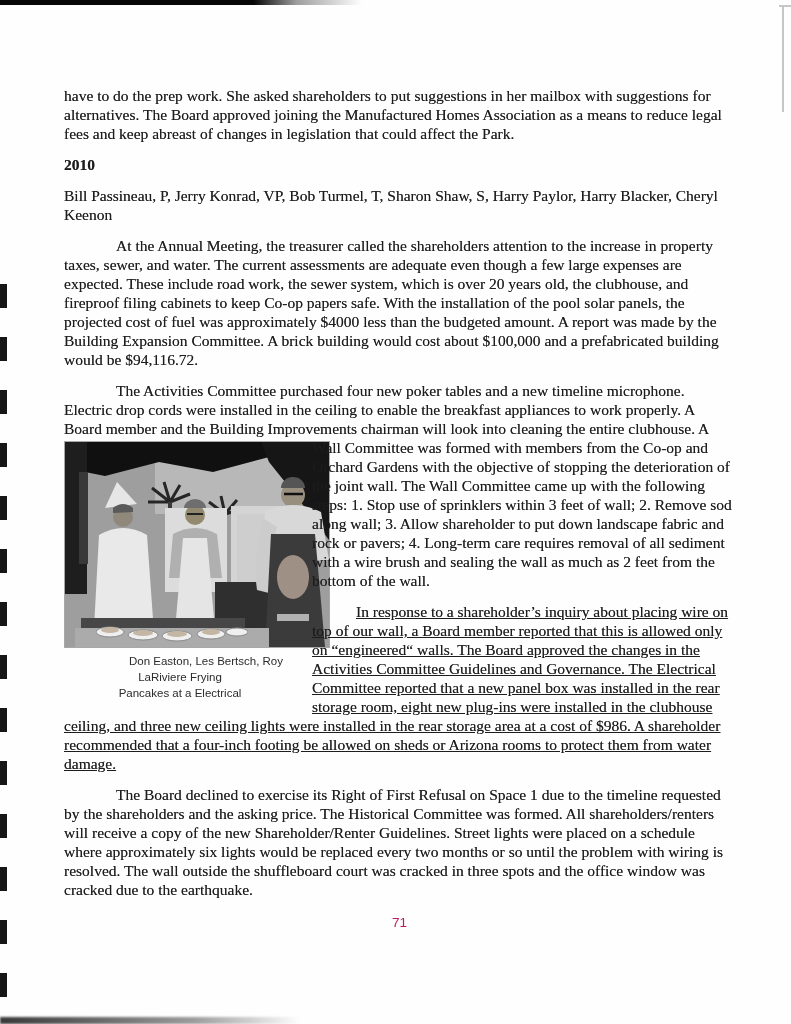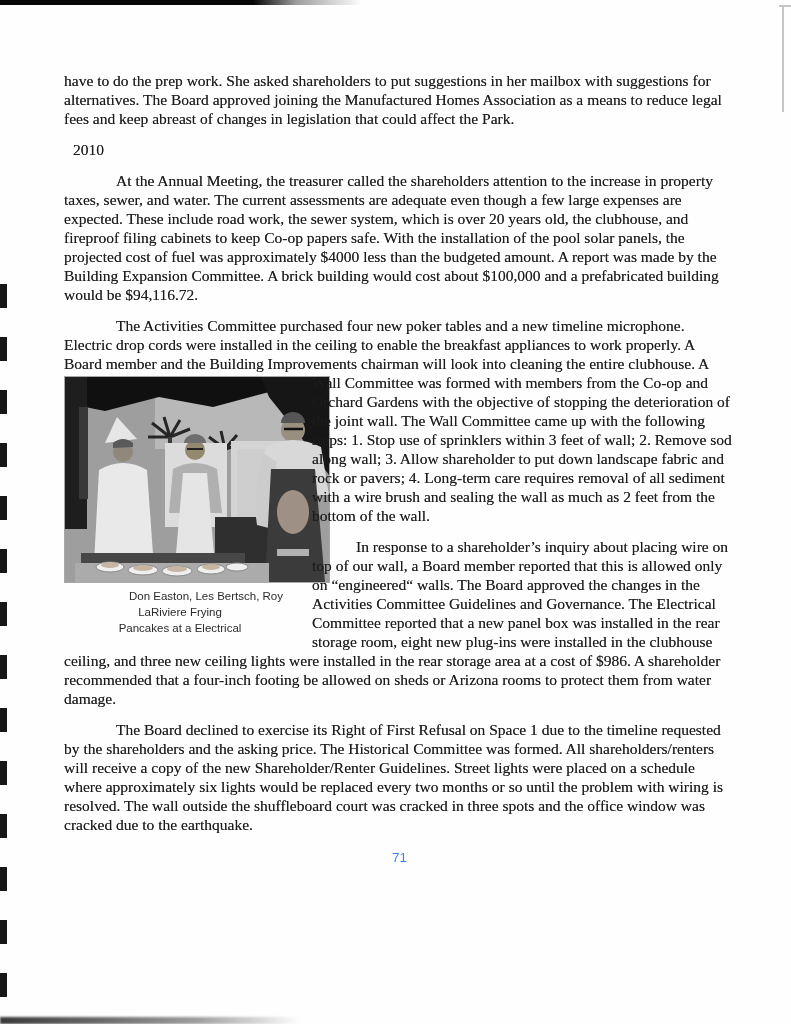--- a/index.html
+++ b/index.html
@@ -22,60 +22,61 @@
   .bottom-smear {
     position:absolute; left:0; bottom:0; width:300px; height:7px;
     background:linear-gradient(to right,#3a3a3a,#6d6d6d 35%,#9d9d9d 65%,rgba(170,170,170,0));
     filter:blur(1px);
   }
   .corner-line-v { position:absolute; right:7px; top:6px; width:2px; height:106px; background:#c6c6c6; }
   .corner-line-h { position:absolute; right:0; top:5px; width:12px; height:2px; background:#c6c6c6; }
 
   
   .content {
-    position:absolute; left:64px; top:71px; width:671px;
+    position:absolute; left:64px; top:86px; width:671px;
     color:#1d1d1d; font-size:15.5px; line-height:19px;
     text-shadow:0 0 .5px rgba(25,25,25,.65);
   }
   .para { margin:0 0 12px 0; }
   .indent { text-indent:52px; }
-  .response { text-indent:44px; }
-  .year { font-weight:normal; margin:0 0 12px 9px; }
+  .response { text-indent:44px;text-decoration:underline; }
+  .year { font-weight:bold; margin:0 0 12px 0; }
 
   
   .photo-float { float:left; display:block; width:232px; margin:3px 16px 6px 0; }
   .photo-frame { display:block; border:1px solid #a8a8a8; background:#9e9e9e; }
   .caption {
     display:block; text-align:center; margin-top:5px;
     font-family:"Liberation Sans", sans-serif; font-size:11.5px; line-height:16px;
     color:#2b2b2b; text-shadow:none;
   }
 
   .page-num {
     text-align:center; margin-top:14px;
-    font-family:"Liberation Sans", sans-serif; font-size:13.5px; color:#3b82f6;
+    font-family:"Liberation Sans", sans-serif; font-size:13.5px; color:#be185d;
     text-shadow:none;
   }
 </style>
 </head>
 <body>
 
 <div class="page">
 
   <div class="top-scan-line"></div>
   <div class="left-binding-marks"></div>
   <div class="corner-line-v"></div>
   <div class="corner-line-h"></div>
 
   <div class="content">
 
     <p class="para">have to do the prep work. She asked shareholders to put suggestions in her mailbox with suggestions for alternatives. The Board approved joining the Manufactured Homes Association as a means to reduce legal fees and keep abreast of changes in legislation that could affect the Park.</p>
 
     <p class="year">2010</p>
 
+    <p class="para">Bill Passineau, P, Jerry Konrad, VP, Bob Turmel, T, Sharon Shaw, S, Harry Paylor, Harry Blacker, Cheryl Keenon</p>
 
     <p class="para indent">At the Annual Meeting, the treasurer called the shareholders attention to the increase in property taxes, sewer, and water. The current assessments are adequate even though a few large expenses are expected. These include road work, the sewer system, which is over 20 years old, the clubhouse, and fireproof filing cabinets to keep Co-op papers safe. With the installation of the pool solar panels, the projected cost of fuel was approximately $4000 less than the budgeted amount. A report was made by the Building Expansion Committee. A brick building would cost about $100,000 and a prefabricated building would be $94,116.72.</p>
 
     <p class="para indent">
       <span>The Activities Committee purchased four new poker tables and a new timeline microphone. Electric drop cords were installed in the ceiling to enable the breakfast appliances to work properly. A Board member and the Building Improvements chairman will look into</span>
       <span class="photo-float">
         <svg class="photo-frame" width="264" height="205" viewBox="0 0 264 205" xmlns="http://www.w3.org/2000/svg">
           <rect width="264" height="205" fill="#9e9e9e"></rect>
           <rect x="90" y="8" width="130" height="64" fill="#b8b8b8"></rect>
           <polygon points="0,0 264,0 264,30 208,14 148,30 94,20 40,34 0,26" fill="#101010"></polygon>

